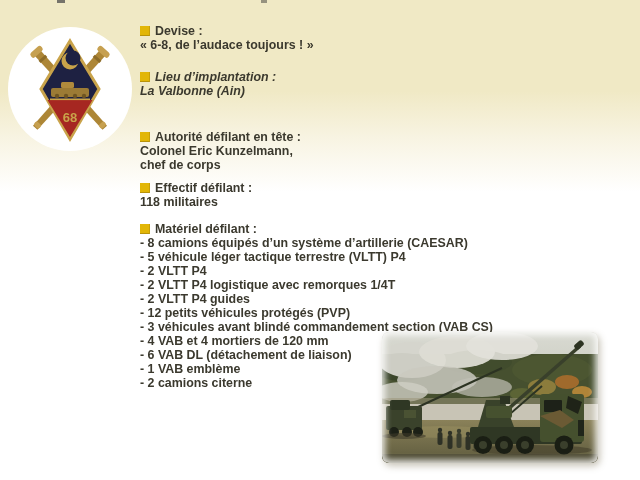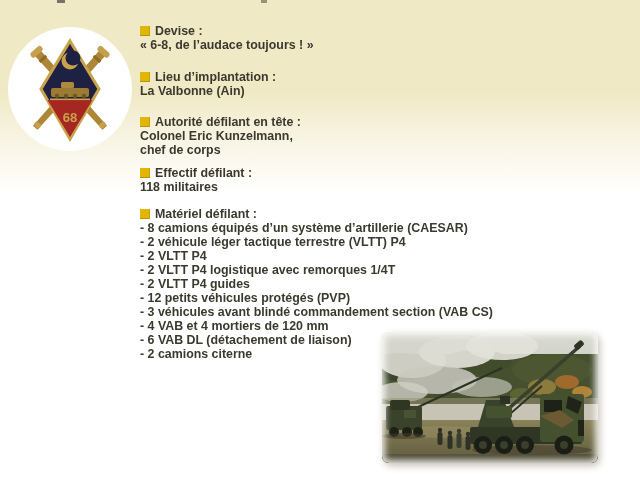--- a/index.html
+++ b/index.html
@@ -14,21 +14,21 @@
 
   .emblem-wrap{position:absolute;left:6px;top:25px;width:128px;height:128px;}
 
   .content{position:absolute;left:140px;top:24px;width:478px;
     color:#3b392e;font-size:12.4px;line-height:14px;font-weight:700;}
   .sec{margin:0;}
   .sec .hline{display:flex;align-items:center;text-align:center;}
   .bullet{display:inline-block;width:9px;height:9px;margin-right:5px;flex:0 0 9px;
     background:#e2b607;border-bottom:1px solid #b8930a;border-right:1px solid #c79f09;}
   .line{white-space:nowrap;}
-  .mb18{margin-bottom:18px;} .mb17{margin-bottom:17px;}
+  .mb18{margin-bottom:18px;} .mb17{margin-bottom:32px;font-style:italic;}
   .mb9{margin-bottom:9px;}   .mb14{margin-bottom:13px;}
 
   .photo-frame{position:absolute;left:382px;top:332px;width:216px;height:131px;
     border-radius:7px;overflow:hidden;
     box-shadow:2px 3px 7px rgba(130,122,95,0.45);}
   .photo-frame svg{display:block;}
   .photo-feather{position:absolute;left:0;top:0;right:0;bottom:0;border-radius:7px;
     box-shadow:inset 0 0 6px 3px rgba(255,255,255,0.85);pointer-events:none;}
 </style>
 </head>
@@ -111,28 +111,29 @@
     </div>
     <div class="line">118 militaires</div>
   </div>
 
   <div class="sec">
     <div class="hline">
       <span class="bullet"></span>
       <span>Matériel défilant :</span>
     </div>
     <div class="line">- 8 camions équipés d’un système d’artillerie (CAESAR)</div>
-    <div class="line">- 2 véhicule léger tactique terrestre (VLTT) P4</div>
+    <div class="line">- 5 véhicule léger tactique terrestre (VLTT) P4</div>
     <div class="line">- 2 VLTT P4</div>
     <div class="line">- 2 VLTT P4 logistique avec remorques 1/4T</div>
     <div class="line">- 2 VLTT P4 guides</div>
     <div class="line">- 12 petits véhicules protégés (PVP)</div>
     <div class="line">- 3 véhicules avant blindé commandement section (VAB CS)</div>
     <div class="line">- 4 VAB et 4 mortiers de 120 mm</div>
     <div class="line">- 6 VAB DL (détachement de liaison)</div>
+    <div class="line">- 1 VAB emblème</div>
     <div class="line">- 2 camions citerne</div>
   </div>
 
 </div>
 
 <div class="photo-frame">
   <svg width="216" height="131" viewBox="0 0 216 131">
     <defs>
       <linearGradient id="sky" x1="0" y1="0" x2="0" y2="1">
         <stop offset="0" stop-color="#d9dad2"></stop>

